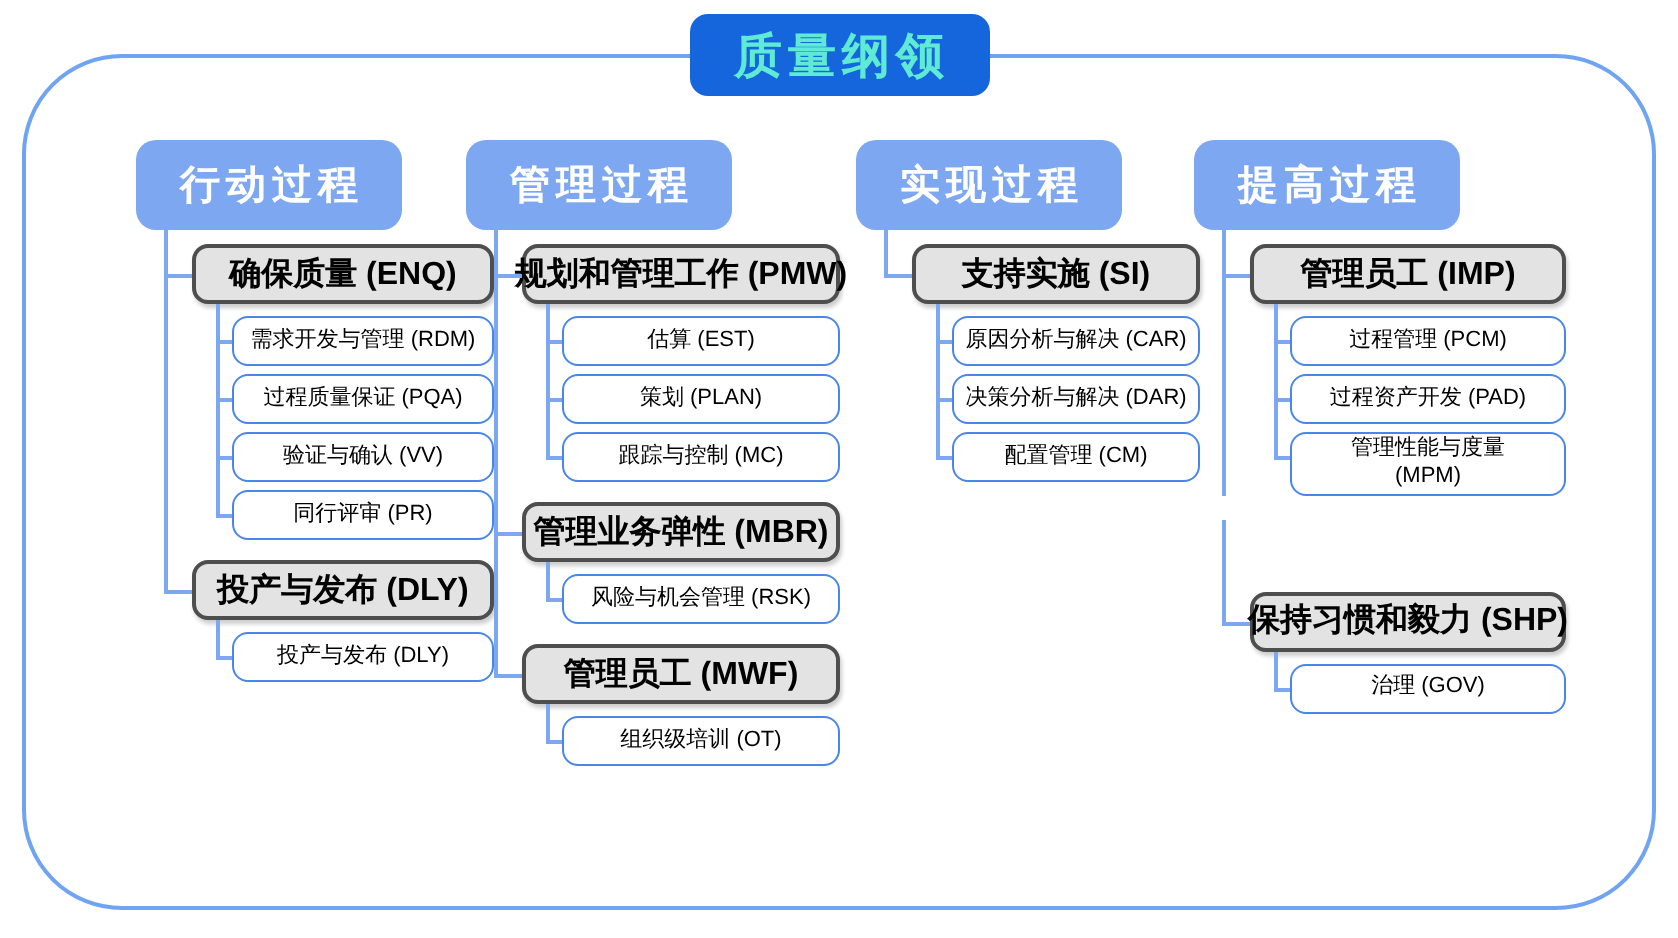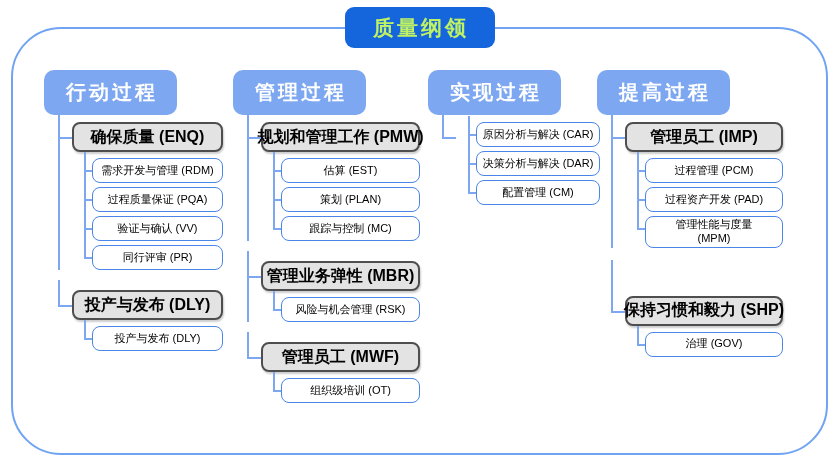--- a/index.html
+++ b/index.html
@@ -15,31 +15,31 @@
     position:absolute; left:11px; top:27px; width:817px; height:428px;
     border:2px solid var(--frame,#70a4f2); border-radius:50px;
   }
 
   .title-box {
     position:absolute; top:7px; left:50%; transform:translateX(-50%);
     width:150px; height:41px; background:var(--title-bg,#1565dc);
     border-radius:9px; display:flex; align-items:center; justify-content:center;
     z-index:2;
   }
-  .title-box span { color:#bef264; font-size:21px; font-weight:bold; letter-spacing:3px; text-indent:3px; }
+  .title-box span { color:#5eead4; font-size:24px; font-weight:bold; letter-spacing:3px; text-indent:3px; }
 
   .column { position:absolute; top:70px; }
   .col-header {
     width:133px; height:45px; background:var(--header-bg,#7da7f0);
     border-radius:10px; color:#fff; font-size:20px; font-weight:bold;
     letter-spacing:3px; text-indent:3px;
     display:flex; align-items:center; justify-content:center;
   }
 
-  .group { position:relative; margin-top:20px; padding-left:28px; }
+  .group { position:relative; margin-top:10px; padding-left:28px; }
   .group:first-child { margin-top:7px; }
   .group.gap-large { margin-top:48px; }
   .group::before {
     content:""; position:absolute; left:14px; top:-10px; bottom:0; width:0;
     border-left:2px solid var(--line,#7da7f0);
   }
   .group:first-child::before { top:-7px; }
   .group.gap-large::before { top:-36px; }
   .group:last-child::before { bottom:auto; height:25px; }
   .group:first-child:last-child::before { height:22px; }
@@ -80,21 +80,21 @@
 </style>
 </head>
 <body>
 
 <div class="canvas">
   <div class="frame"></div>
   <div class="title-box">
     <span>质量纲领</span>
   </div>
   <div id="columns">
-      <div class="column" style="left: 44px; width: 179px;">
+      <div class="column" style="left: 68px; width: 179px;">
         <div class="col-header">行动过程</div>
         <div class="groups">
           <div class="group">
             <div class="gbox">确保质量 (ENQ)</div>
             <div class="children">
               <div class="cwrap">
                 <div class="cbox">需求开发与管理 (RDM)</div>
               </div>
               <div class="cwrap">
                 <div class="cbox">过程质量保证 (PQA)</div>
@@ -149,20 +149,21 @@
                 <div class="cbox">组织级培训 (OT)</div>
               </div>
             </div>
           </div>
         </div>
       </div>
       <div class="column" style="left: 428px; width: 172px;">
         <div class="col-header">实现过程</div>
         <div class="groups">
           <div class="group">
+            <div class="gbox">支持实施 (SI)</div>
             <div class="children">
               <div class="cwrap">
                 <div class="cbox">原因分析与解决 (CAR)</div>
               </div>
               <div class="cwrap">
                 <div class="cbox">决策分析与解决 (DAR)</div>
               </div>
               <div class="cwrap">
                 <div class="cbox">配置管理 (CM)</div>
               </div>

